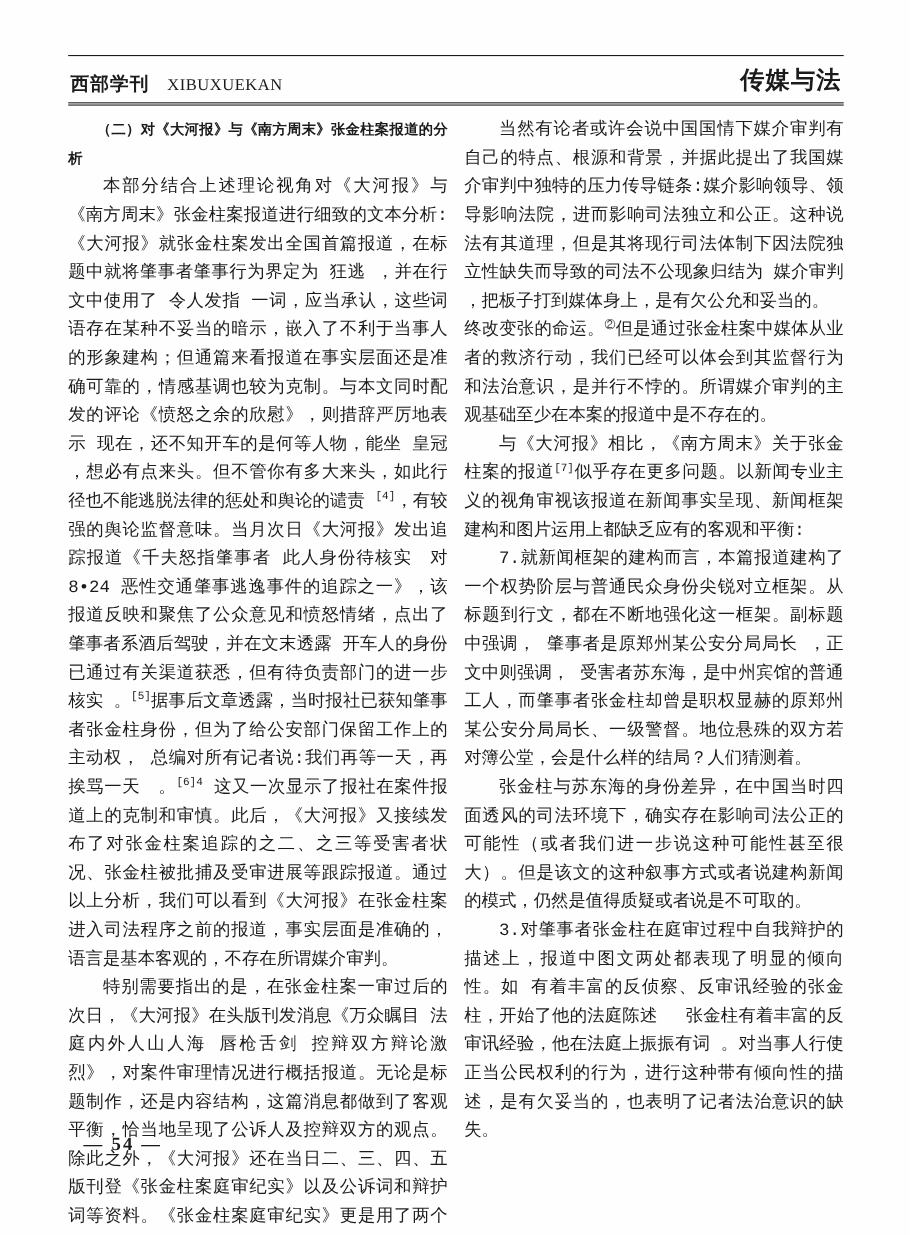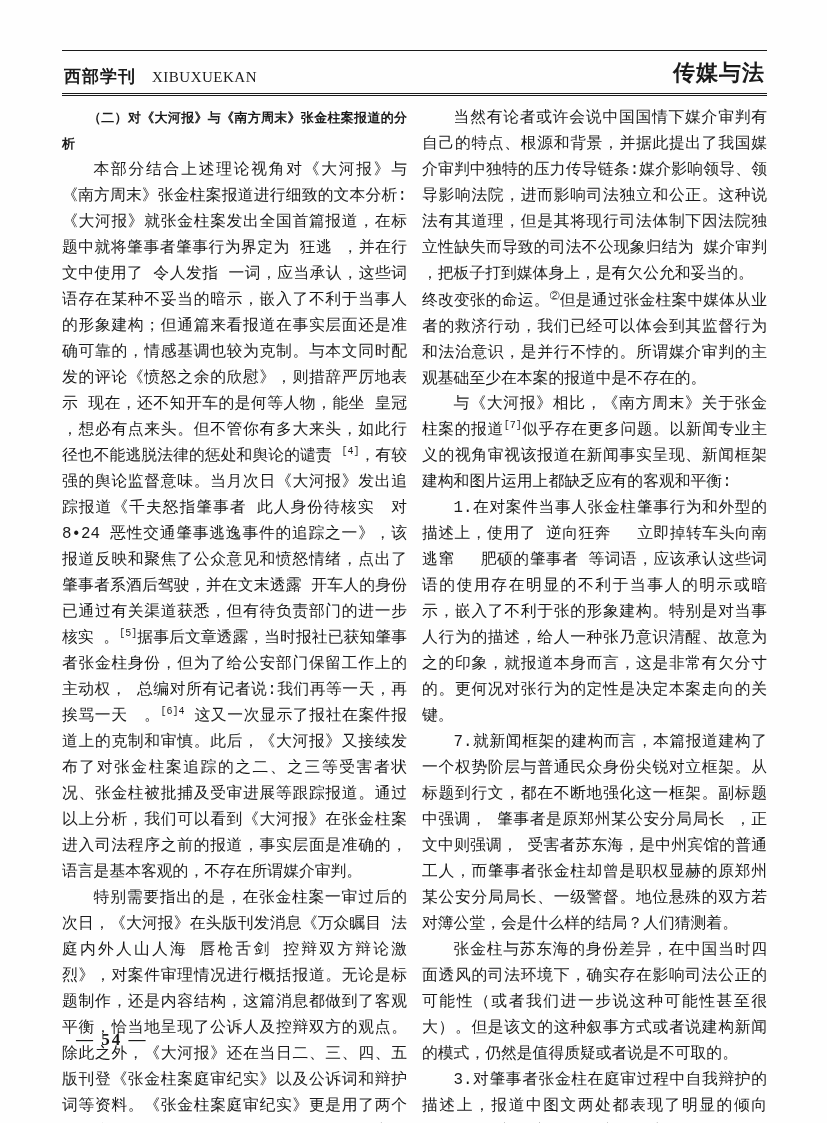--- a/index.html
+++ b/index.html
@@ -98,21 +98,20 @@
       <h3 class="para heading">（二）对《大河报》与《南方周末》张金柱案报道的分析</h3>
       <p class="para indent sup-marks">本部分结合上述理论视角对《大河报》与《南方周末》张金柱案报道进行细致的文本分析:《大河报》就张金柱案发出全国首篇报道，在标题中就将肇事者肇事行为界定为 狂逃 ，并在行文中使用了 令人发指 一词，应当承认，这些词语存在某种不妥当的暗示，嵌入了不利于当事人的形象建构；但通篇来看报道在事实层面还是准确可靠的，情感基调也较为克制。与本文同时配发的评论《愤怒之余的欣慰》，则措辞严厉地表示 现在，还不知开车的是何等人物，能坐 皇冠 ，想必有点来头。但不管你有多大来头，如此行径也不能逃脱法律的惩处和舆论的谴责 <sup>[4]</sup>，有较强的舆论监督意味。当月次日《大河报》发出追踪报道《千夫怒指肇事者 此人身份待核实　对 8•24 恶性交通肇事逃逸事件的追踪之一》，该报道反映和聚焦了公众意见和愤怒情绪，点出了肇事者系酒后驾驶，并在文末透露 开车人的身份已通过有关渠道获悉，但有待负责部门的进一步核实 。<sup>[5]</sup>据事后文章透露，当时报社已获知肇事者张金柱身份，但为了给公安部门保留工作上的主动权， 总编对所有记者说:我们再等一天，再挨骂一天　。<sup>[6]4</sup> 这又一次显示了报社在案件报道上的克制和审慎。此后，《大河报》又接续发布了对张金柱案追踪的之二、之三等受害者状况、张金柱被批捕及受审进展等跟踪报道。通过以上分析，我们可以看到《大河报》在张金柱案进入司法程序之前的报道，事实层面是准确的，语言是基本客观的，不存在所谓媒介审判。</p>
       <p class="para indent sup-marks">特别需要指出的是，在张金柱案一审过后的次日，《大河报》在头版刊发消息《万众瞩目 法庭内外人山人海 唇枪舌剑 控辩双方辩论激烈》，对案件审理情况进行概括报道。无论是标题制作，还是内容结构，这篇消息都做到了客观平衡，恰当地呈现了公诉人及控辩双方的观点。除此之外，《大河报》还在当日二、三、四、五版刊登《张金柱案庭审纪实》以及公诉词和辩护词等资料。《张金柱案庭审纪实》更是用了两个版面详尽地报道了肇事者张金柱的陈述、多方证人的质证、控辩双方的攻防。这篇纪实报道，第一节小标题 张金柱百般抵赖 在语言上呈现了不应有的倾向性，暗示了某种预设立场。但整体来看，语言平实客观，事实传达准确，双方观点呈现也较为平衡。</p>
 
     </section>
 
     <section class="col">
       <p class="para indent sup-marks">当然有论者或许会说中国国情下媒介审判有自己的特点、根源和背景，并据此提出了我国媒介审判中独特的压力传导链条:媒介影响领导、领导影响法院，进而影响司法独立和公正。这种说法有其道理，但是其将现行司法体制下因法院独立性缺失而导致的司法不公现象归结为 媒介审判 ，把板子打到媒体身上，是有欠公允和妥当的。</p>
       <p class="para noindent sup-marks">终改变张的命运。<sup>②</sup>但是通过张金柱案中媒体从业者的救济行动，我们已经可以体会到其监督行为和法治意识，是并行不悖的。所谓媒介审判的主观基础至少在本案的报道中是不存在的。</p>
       <p class="para indent sup-marks">与《大河报》相比，《南方周末》关于张金柱案的报道<sup>[7]</sup>似乎存在更多问题。以新闻专业主义的视角审视该报道在新闻事实呈现、新闻框架建构和图片运用上都缺乏应有的客观和平衡:</p>
-      <p class="para indent sup-marks">1.在对案件当事人张金柱肇事行为和外型的描述上，使用了 逆向狂奔 　立即掉转车头向南逃窜 　肥硕的肇事者 等词语，应该承认这些词语的使用存在明显的不利于当事人的明示或暗示，嵌入了不利于张的形象建构。特别是对当事人行为的描述，给人一种张乃意识清醒、故意为之的印象，就报道本身而言，这是非常有欠分寸的。更何况对张行为的定性是决定本案走向的关键。</p>
       <p class="para indent sup-marks">7.就新闻框架的建构而言，本篇报道建构了一个权势阶层与普通民众身份尖锐对立框架。从标题到行文，都在不断地强化这一框架。副标题中强调， 肇事者是原郑州某公安分局局长 ，正文中则强调， 受害者苏东海，是中州宾馆的普通工人，而肇事者张金柱却曾是职权显赫的原郑州某公安分局局长、一级警督。地位悬殊的双方若对簿公堂，会是什么样的结局？人们猜测着。</p>
       <p class="para indent sup-marks">张金柱与苏东海的身份差异，在中国当时四面透风的司法环境下，确实存在影响司法公正的可能性（或者我们进一步说这种可能性甚至很大）。但是该文的这种叙事方式或者说建构新闻的模式，仍然是值得质疑或者说是不可取的。</p>
       <p class="para indent sup-marks">3.对肇事者张金柱在庭审过程中自我辩护的描述上，报道中图文两处都表现了明显的倾向性。如 有着丰富的反侦察、反审讯经验的张金柱，开始了他的法庭陈述 　张金柱有着丰富的反审讯经验，他在法庭上振振有词 。对当事人行使正当公民权利的行为，进行这种带有倾向性的描述，是有欠妥当的，也表明了记者法治意识的缺失。</p>
 
     </section>
 
   </main>
 
   <footer>
     <div class="page-number">— 54 —</div>

